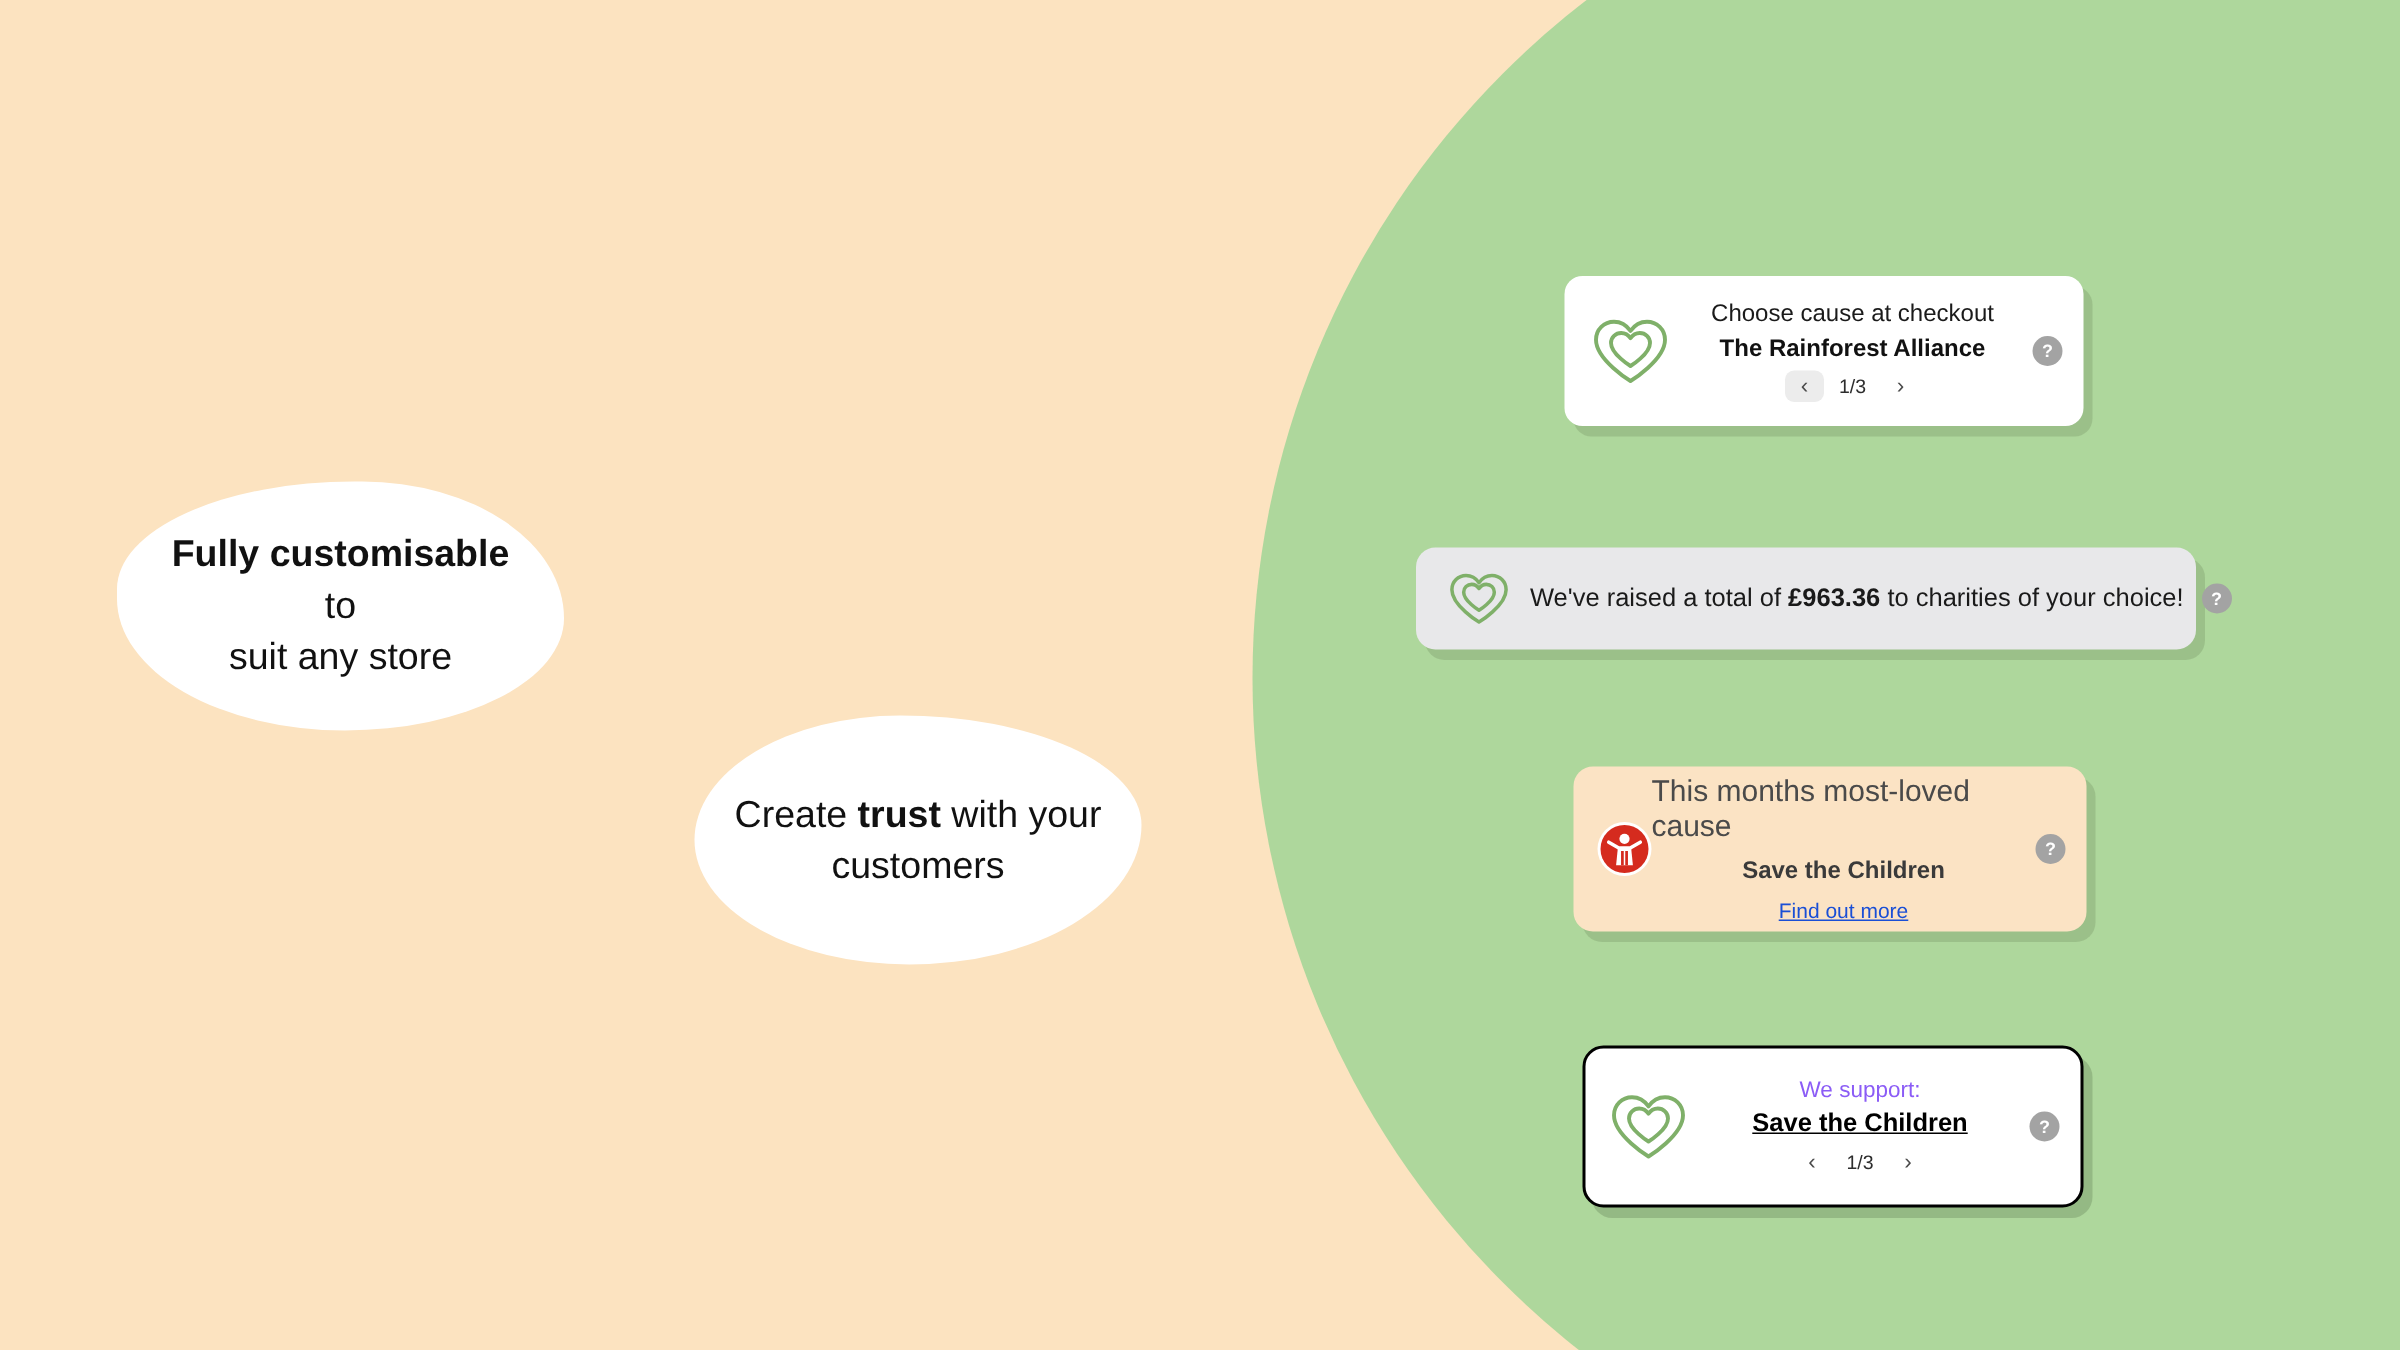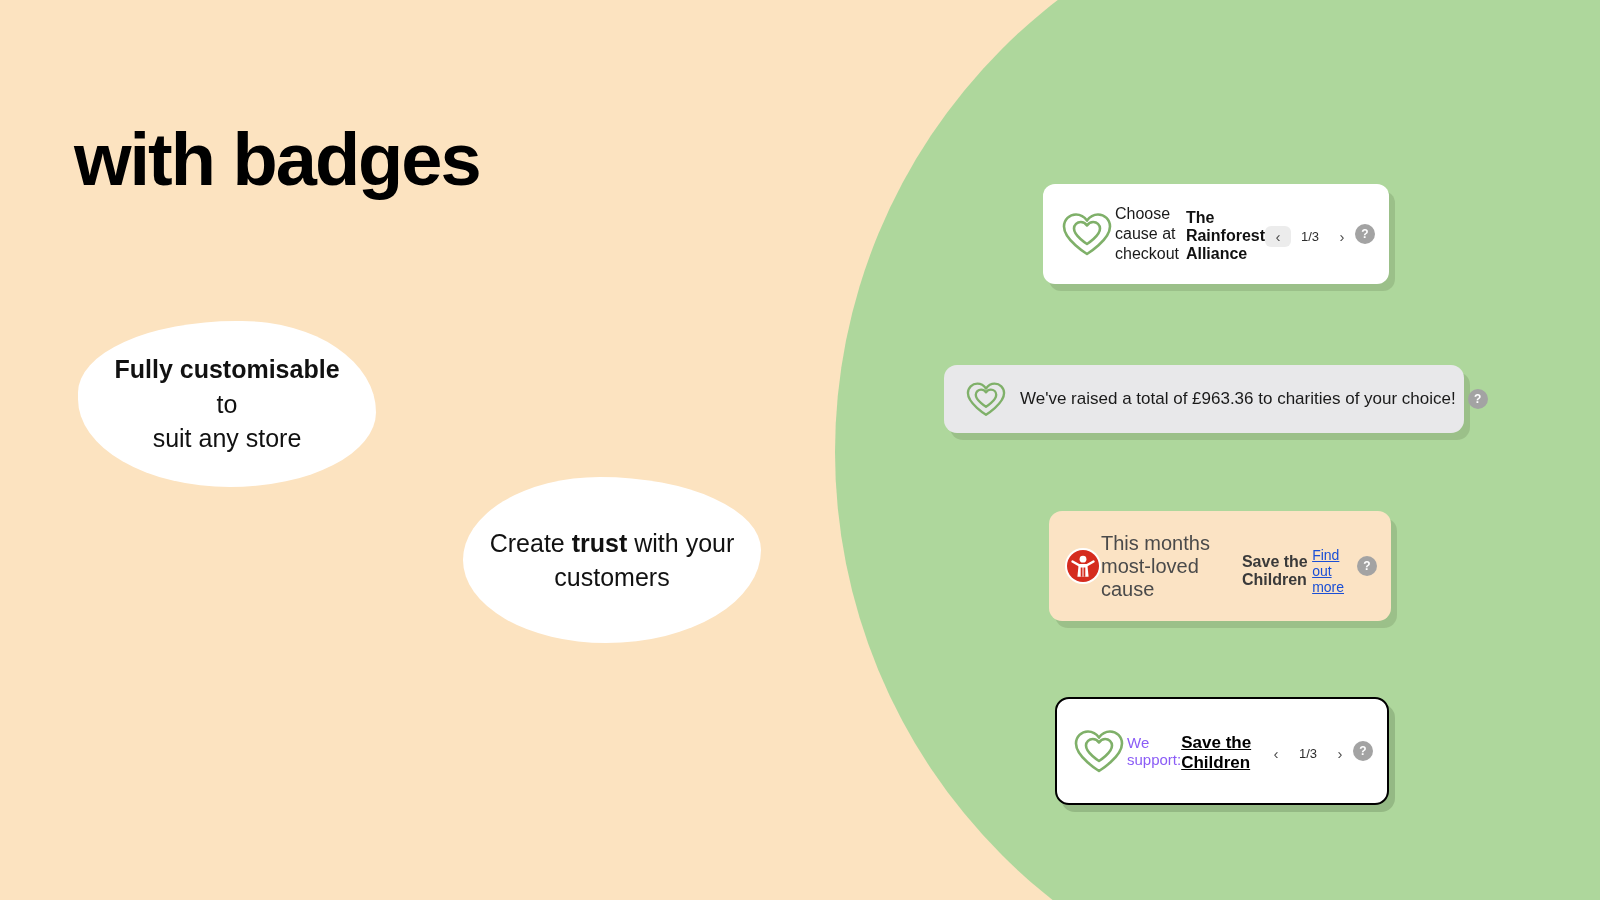--- a/index.html
+++ b/index.html
@@ -90,20 +90,21 @@
   }
   .badge .heart-wrap {
     flex: 0 0 auto;
     display: flex;
     align-items: center;
     justify-content: center;
   }
   .badge .body {
     flex: 1 1 auto;
     display: flex;
+    flex-direction: column;
     align-items: center;
     justify-content: center;
   }
   .help {
     flex: 0 0 auto;
     width: 20px; height: 20px;
     border-radius: 50%;
     background: #a3a3a3;
     color: #ffffff;
     font-size: 12px;
@@ -159,21 +160,21 @@
     width: 520px; height: 68px;
     background: #e8e8ea;
     border-radius: 13px;
     padding: 0 16px 0 20px;
     box-shadow: 6px 7px 0 rgba(90,115,75,0.22);
     gap: 12px;
   }
   .badge-2 .line {
     font-size: 17px; color: #1a1a1a; white-space: nowrap;
   }
-  .badge-2 .line b { font-weight: 400; margin-top: 40px; }
+  .badge-2 .line b { font-weight: 700; margin-top: 40px; }
   .badge-2 .body { flex-direction: row; }
 
   
   .badge-3 {
     left: 1049px; top: 511px;
     width: 342px; height: 110px;
     background: #fbe3c4;
     border-radius: 13px;
     padding: 0 14px 0 16px;
     box-shadow: 6px 7px 0 rgba(90,115,75,0.22);
@@ -211,21 +212,20 @@
   }
 </style>
 </head>
 <body>
 
 <div class="stage">
 
   <div class="green-circle"></div>
 
   <h1 class="headline">
-    <span class="l2">with badges</span>
   </h1>
 
   <div class="blob blob-2">
     <div class="txt">
       <span>Create </span><b>trust</b><span> with your</span><br>
       <span>customers</span>
     </div>
   </div>
 
   <div class="blob blob-1">

